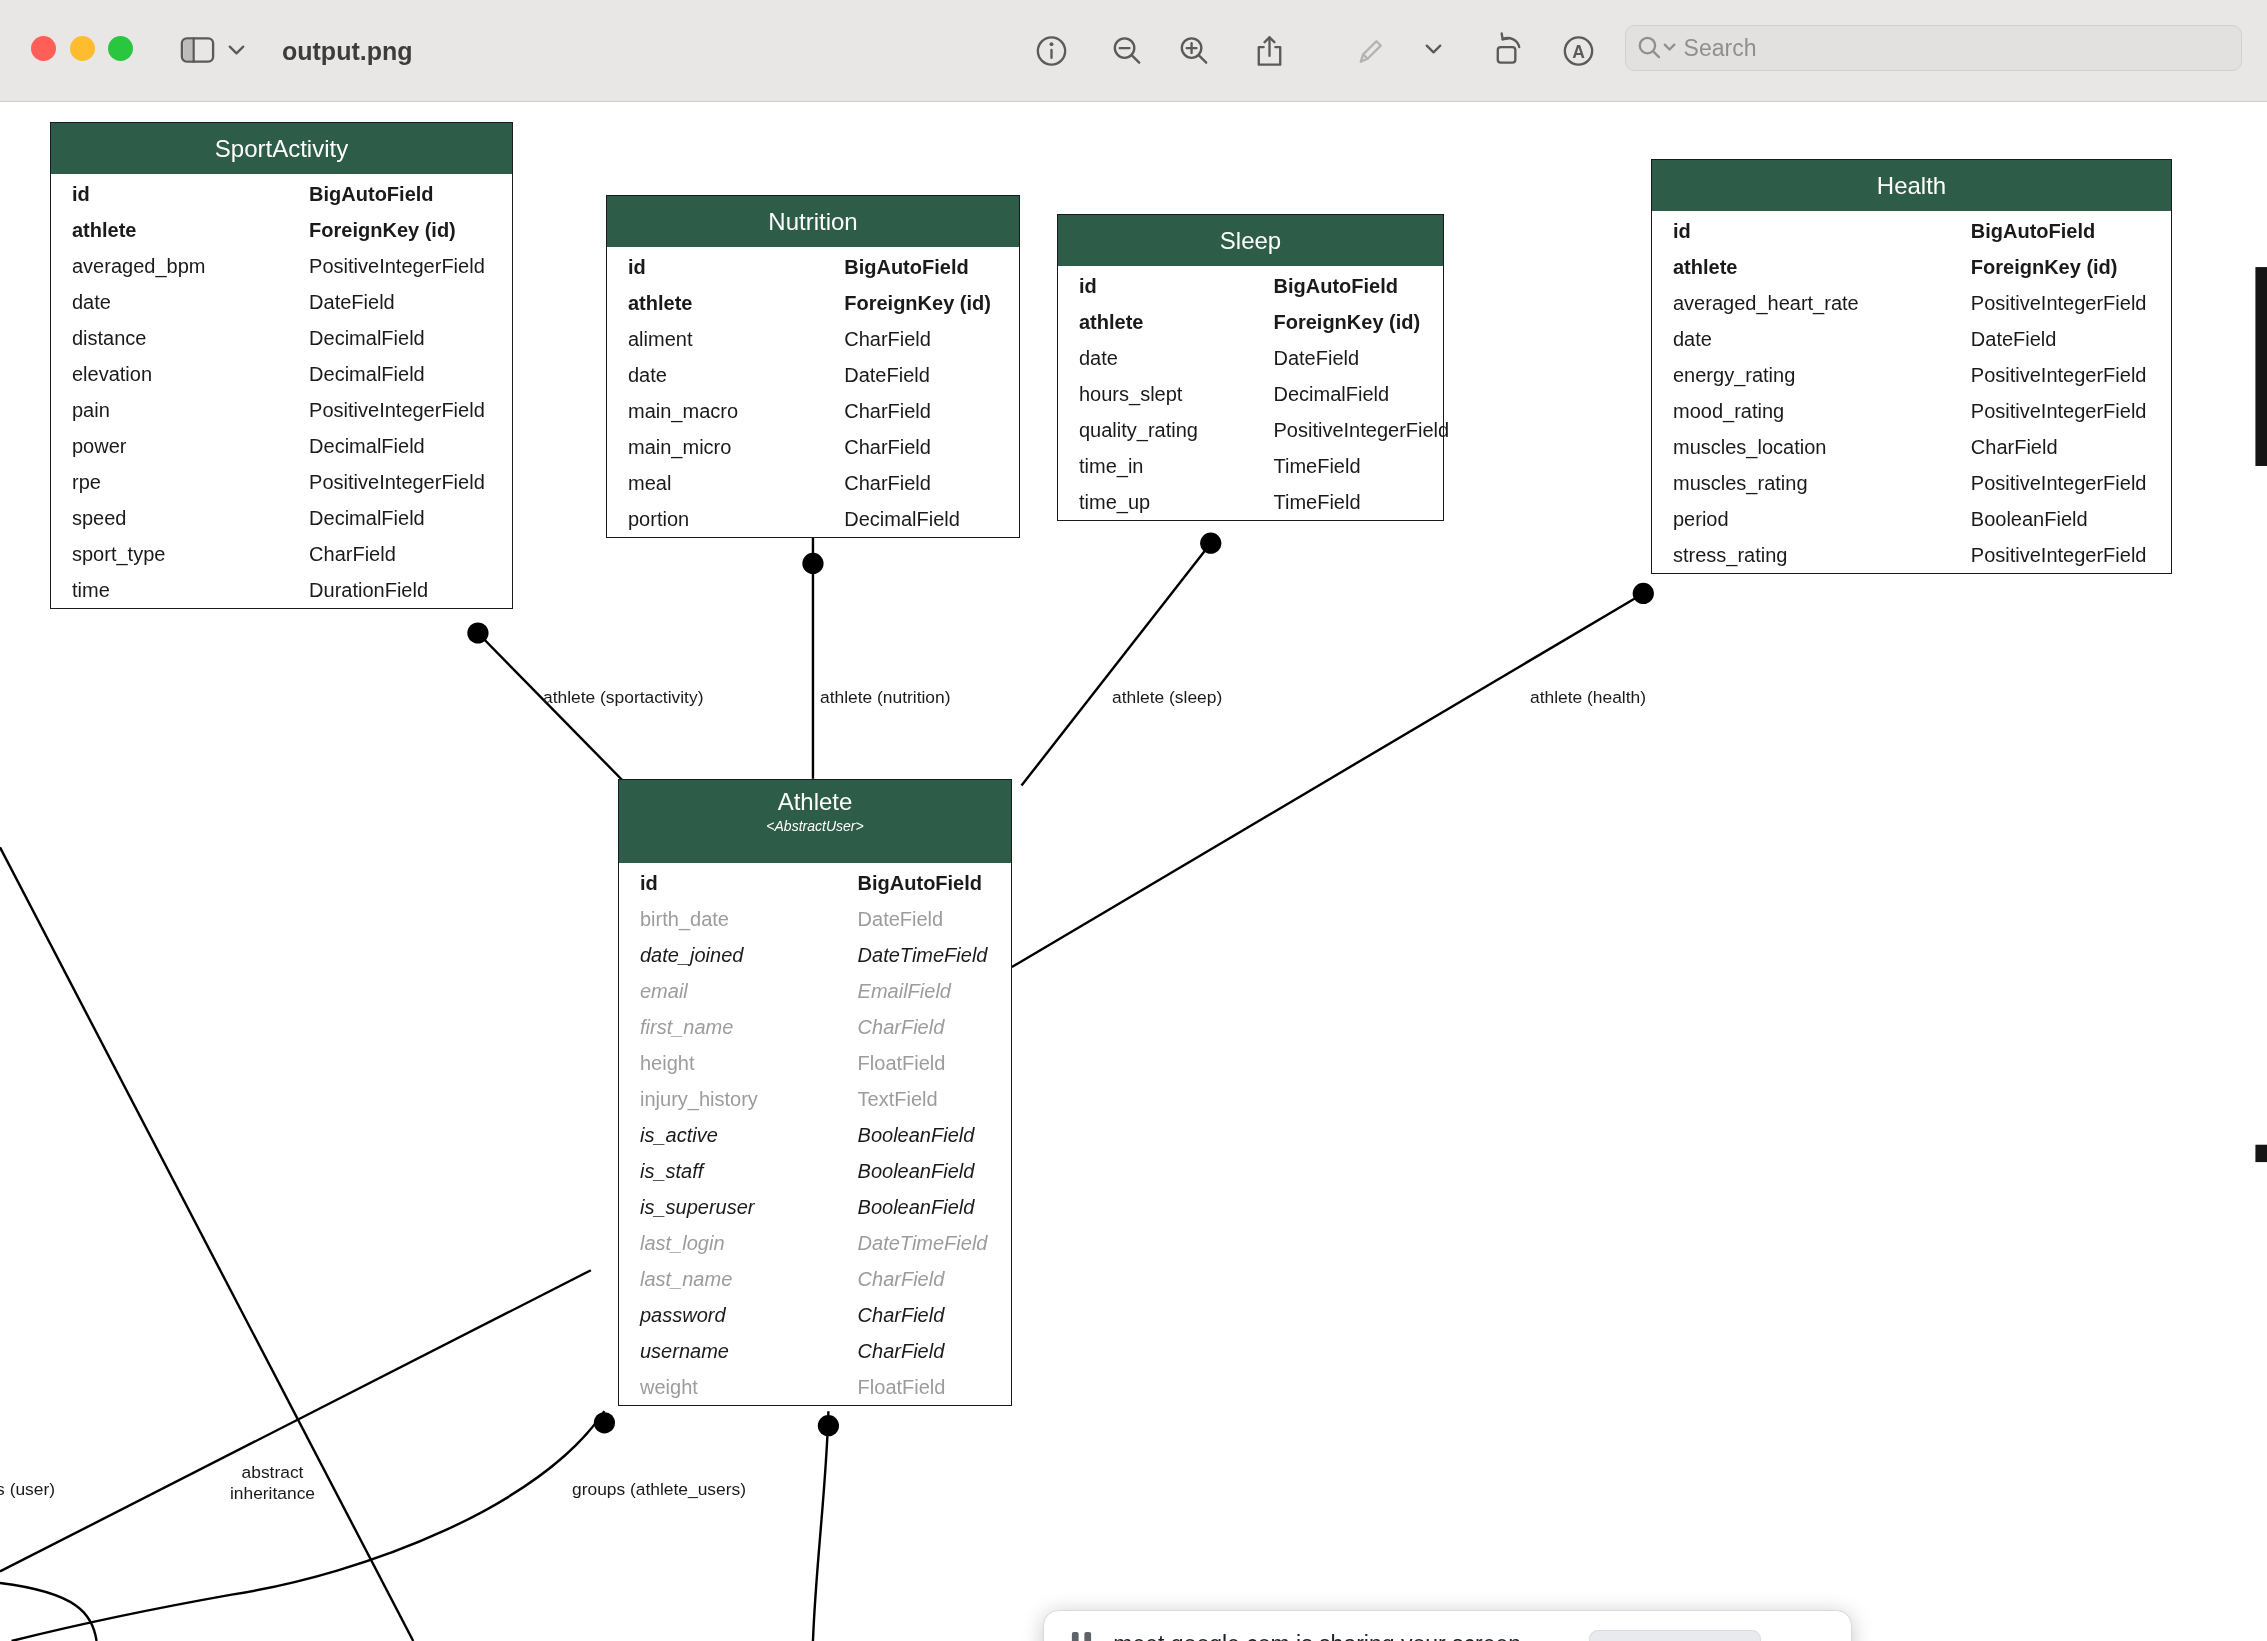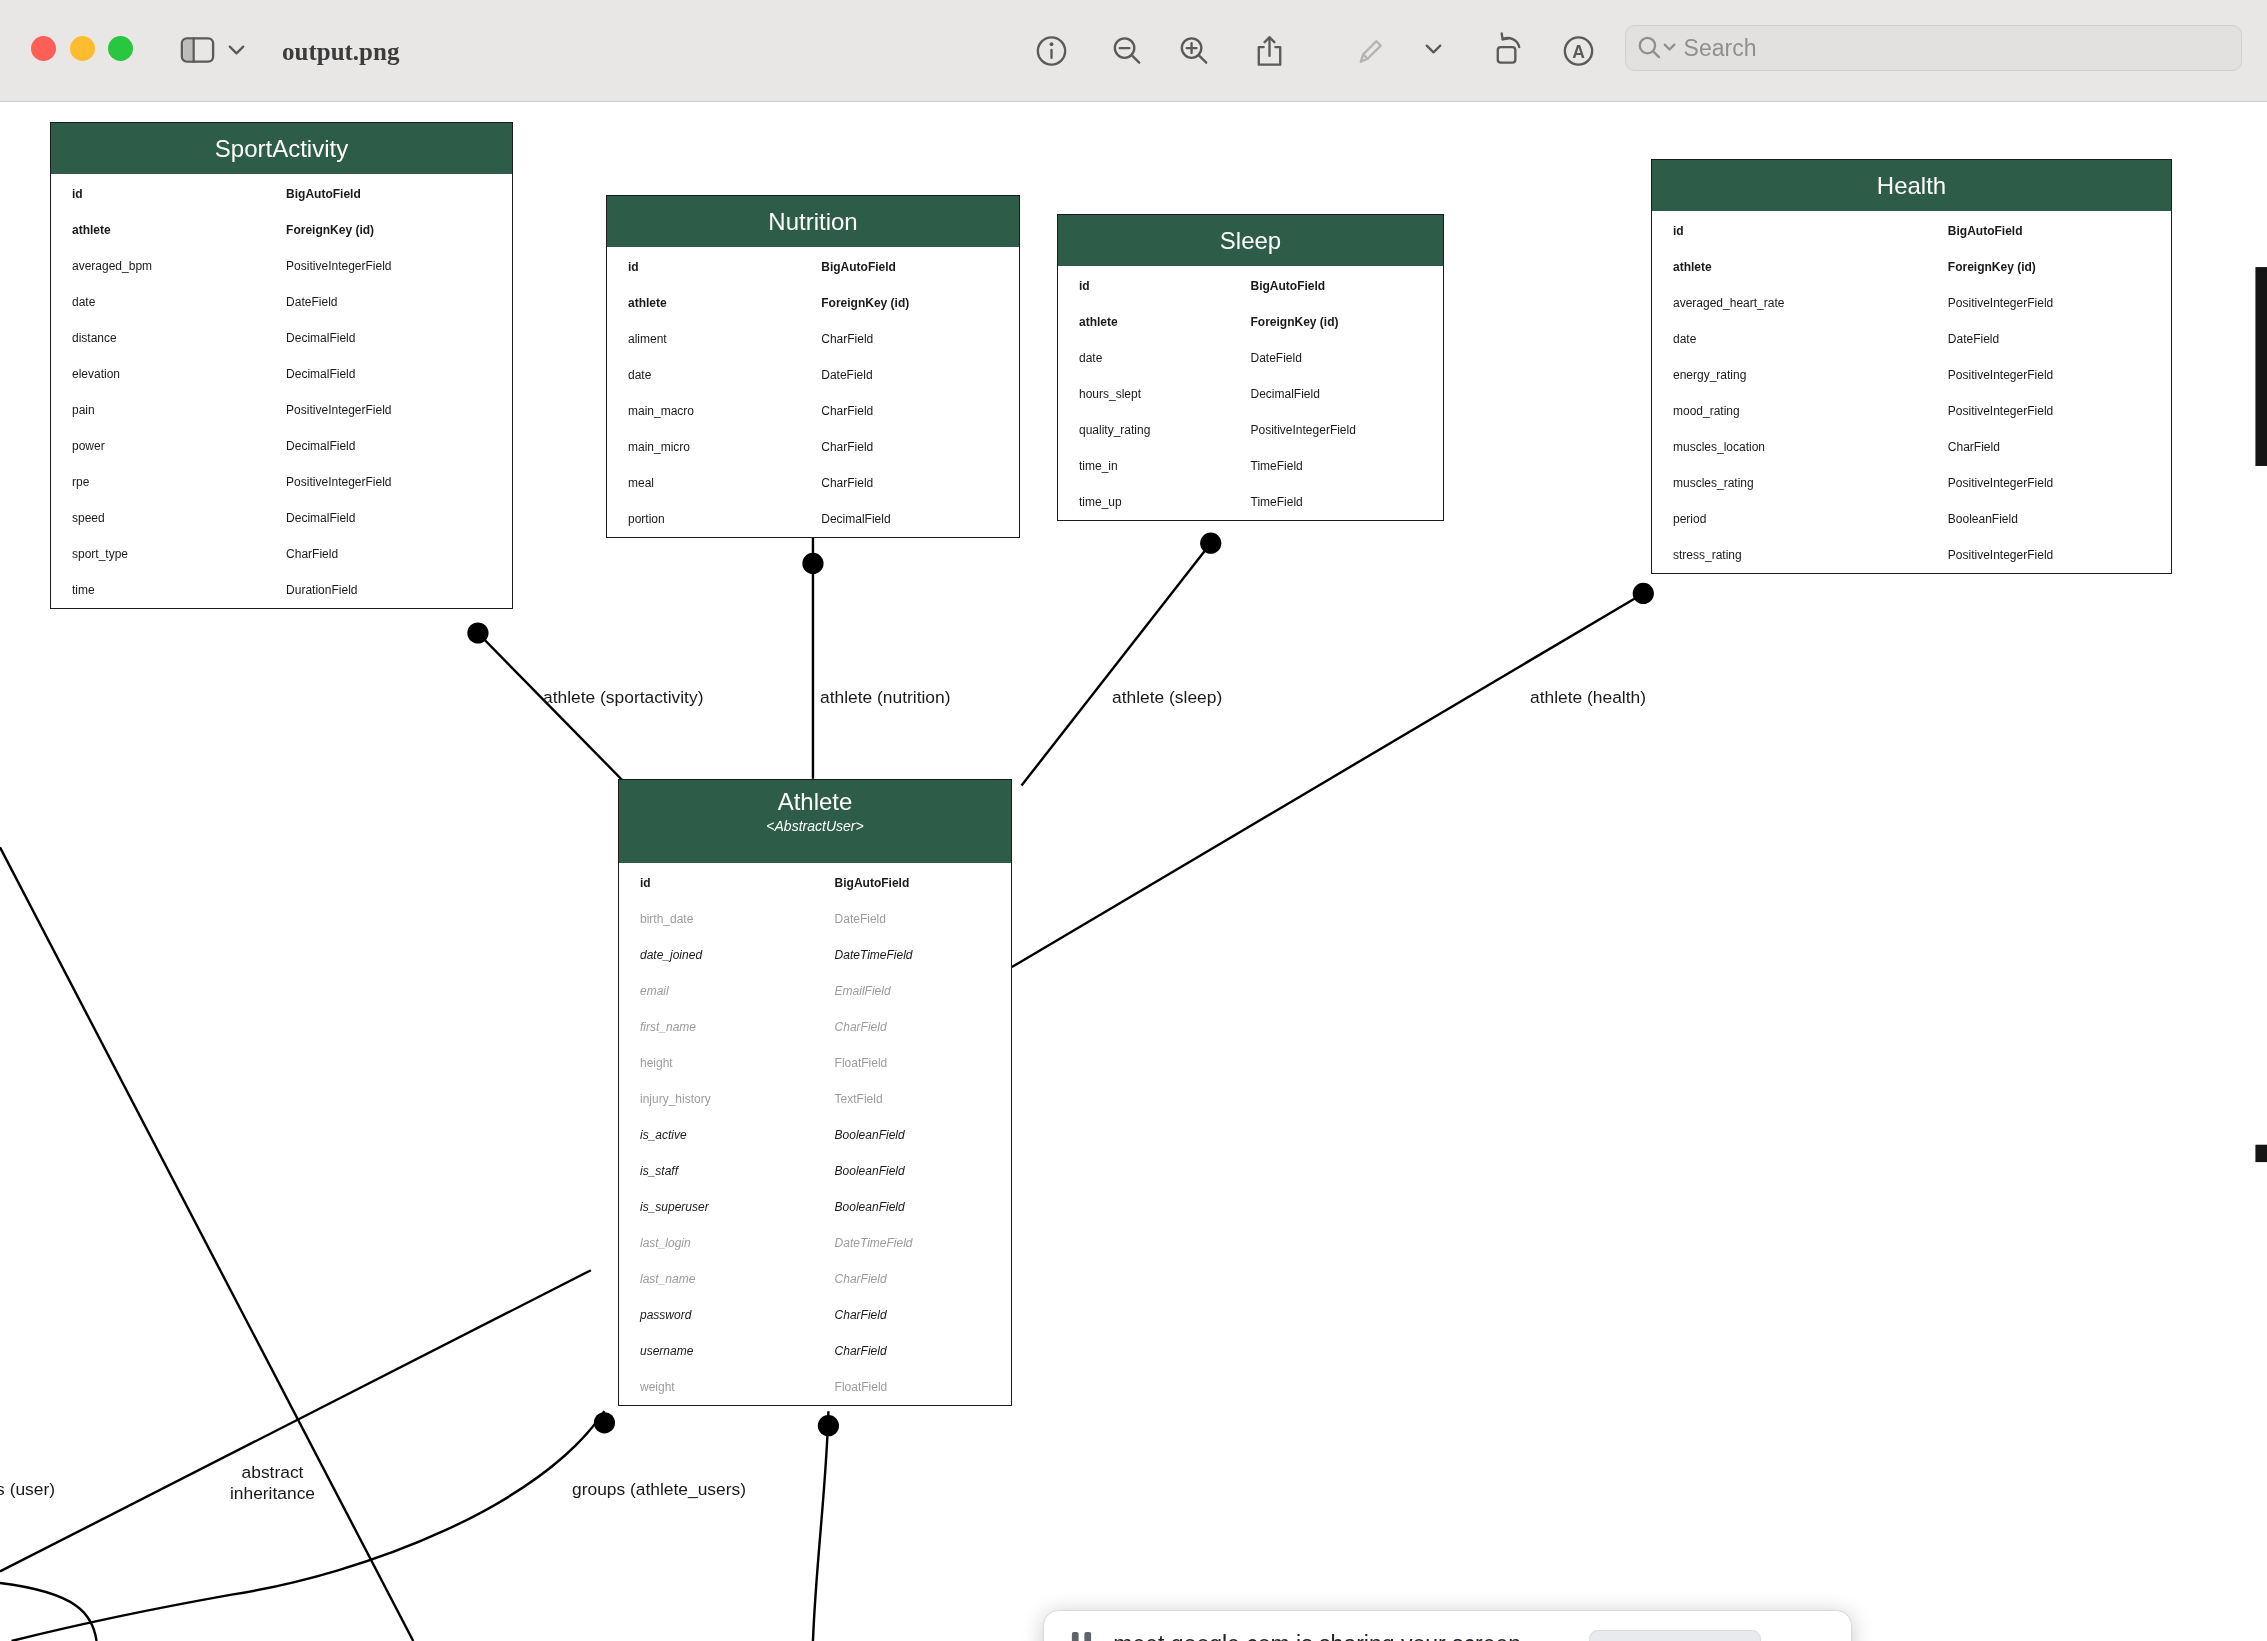--- a/index.html
+++ b/index.html
@@ -13,21 +13,21 @@
   .titlebar {
     position:absolute; left:0; top:0; width:2267px; height:101px;
     background:#e9e7e6; border-bottom:1px solid #cfcdcc; z-index:30;
   }
   .light { position:absolute; top:36px; width:25px; height:25px; border-radius:50%; }
   .light.red    { left:31px;  background:#ff5f57; }
   .light.yellow { left:70px;  background:#febc2e; }
   .light.green  { left:108px; background:#29c740; }
   .win-title {
     position:absolute; left:282px; top:35px; font-size:25px; font-weight:bold;
-    color:#3c3c3c; line-height:33px;font-family:Liberation Serif, serif;
+    color:#3c3c3c; line-height:33px;
   }
   .ticon { position:absolute; top:29px; width:39px; height:42px; }
   .ticon svg { width:100%; height:100%; stroke:#5a5a5a; fill:none;
     stroke-width:2.4; stroke-linecap:round; stroke-linejoin:round; }
   .ticon.disabled svg { stroke:#b5b3b2; }
   .searchfield {
     position:absolute; left:1625px; top:25px; width:617px; height:46px;
     background:#e3e1e0; border:1px solid #d2d0cf; border-radius:9.7px;
     box-sizing:border-box; display:flex; align-items:center;
   }
@@ -46,21 +46,21 @@
   .table {
     position:absolute; background:#fff; border:1.9px solid #1b1b1b;
     box-sizing:border-box; --tc:51%;
   }
   .thead {
     background:#2d5c49; color:#fff; font-weight:normal; text-align:center;
     font-size:24px; height:51px; line-height:51px; border-bottom:2.9px solid #ffffff;
   }
   .thead.two-line { height:85px; line-height:normal; padding-top:7.7px; box-sizing:border-box; }
   .thead .subtitle { font-style:italic; font-size:14px; margin-top:1.9px; }
-  .trow { display:flex; height:36px; align-items:center; font-size:12px; color:#1a1a1a; }
+  .trow { display:flex; height:36px; align-items:center; font-size:20px; color:#1a1a1a;gap:23px; }
   .fname { padding-left:21px; width:calc(var(--tc) - 21px); flex:none; white-space:nowrap; }
   .ftype { flex:1; white-space:nowrap; }
   .trow.bold { font-weight:bold; }
   .trow.italic { font-style:italic; }
   .trow.gray { color:#9c9c9c; }
   .trow.gray-italic { color:#9c9c9c; font-style:italic; }
 
   .edge-label { position:absolute; font-size:17.4px; color:#1a1a1a; white-space:nowrap; }
   .edge-label.wrap { white-space:normal; text-align:center; width:145px; }
 

